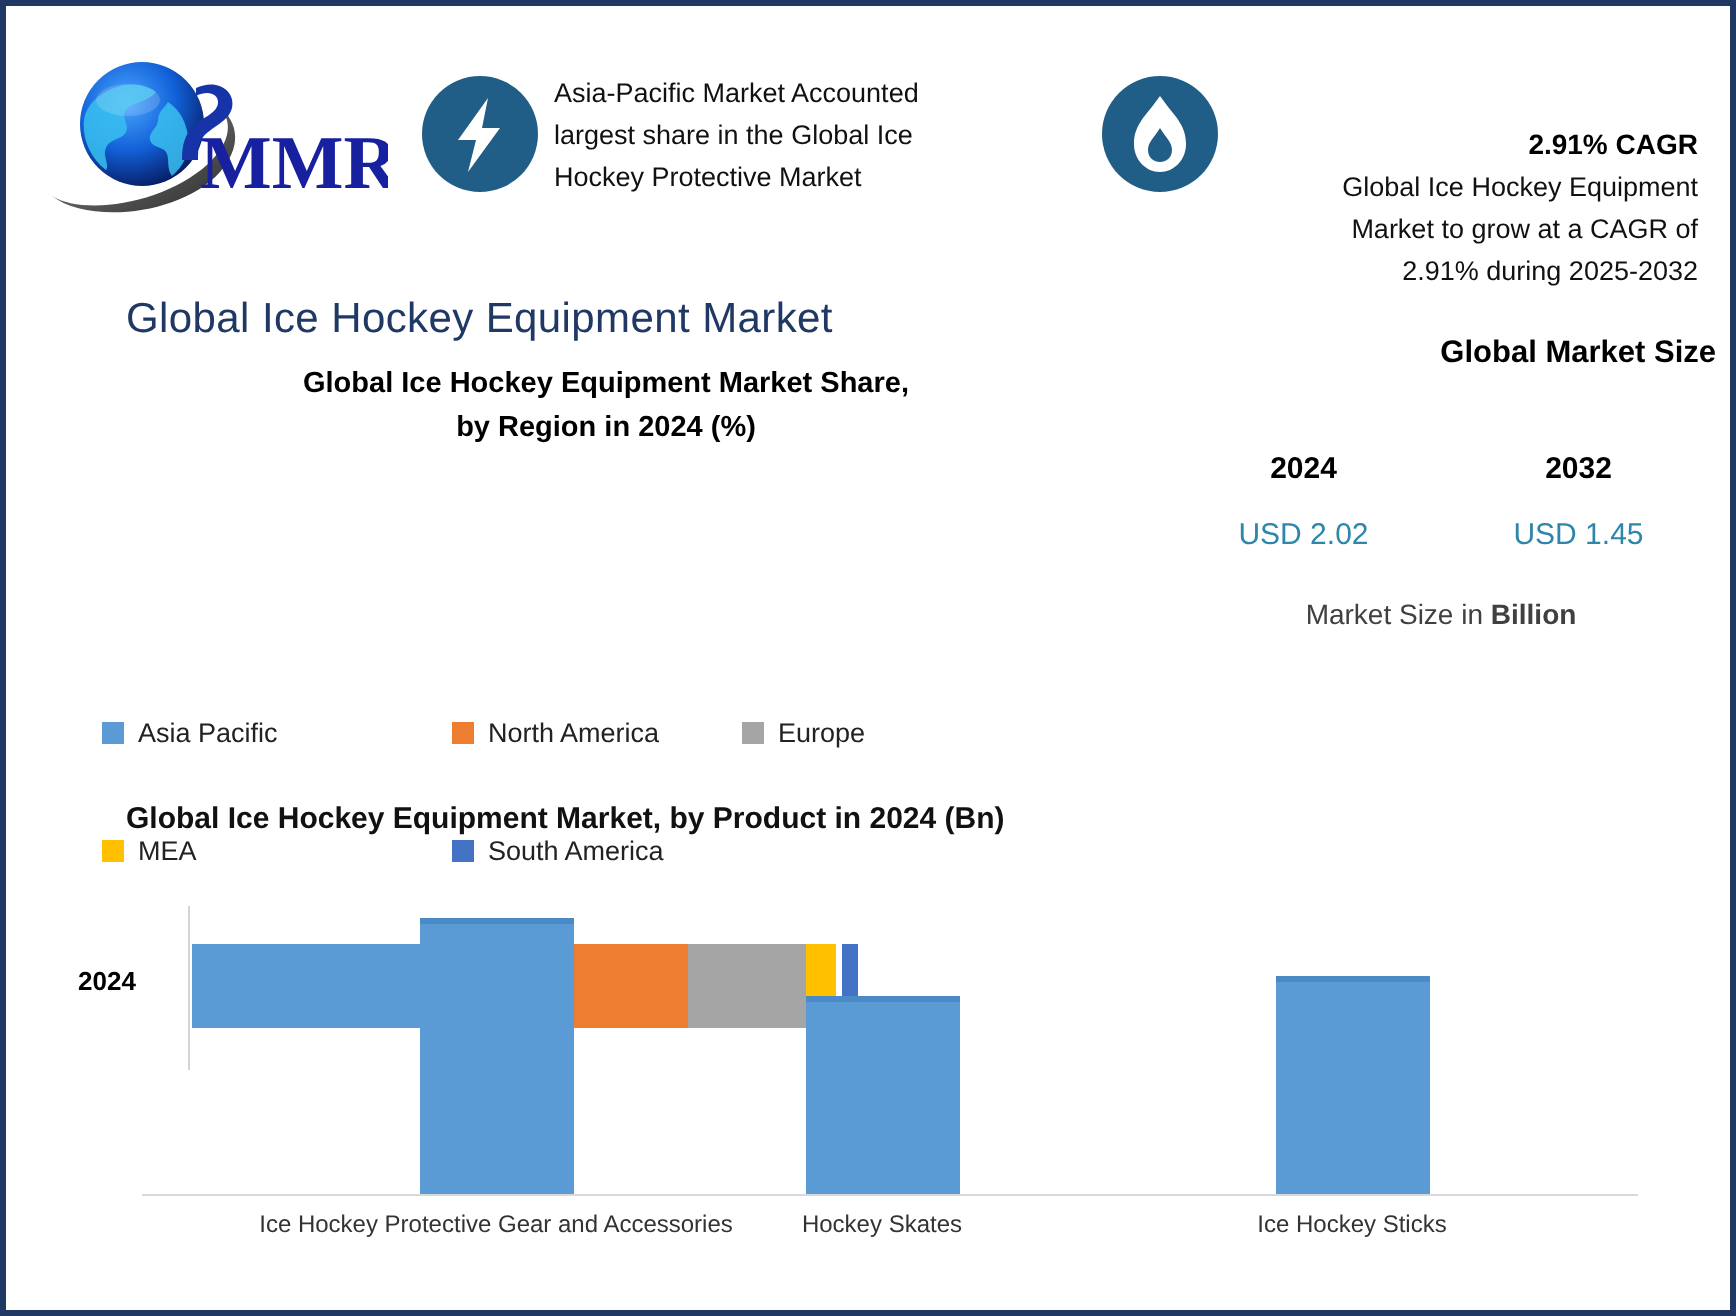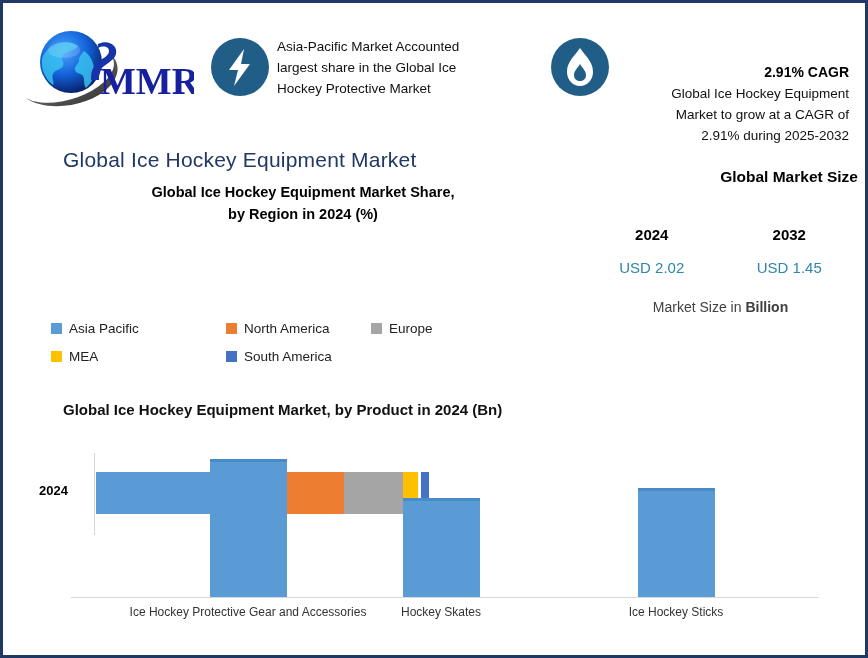--- a/index.html
+++ b/index.html
@@ -74,21 +74,21 @@
     position:absolute;left:93px;top:247px;height:42px;width:333px;
     display:flex;
   }
   .seg{height:100%;}
   .seg.gap{background:#ffffff !important;}
 
   .legend{
     position:absolute;left:48px;top:318px;width:430px;
     font-size:13.5px;color:#222;
   }
-  .legend-row{display:flex;height:28px;align-items:flex-start;}
+  .legend-row{display:flex;height:28px;align-items:center;margin-top:31px;}
   .legend-item{display:flex;align-items:center;}
   .lg-swatch{width:11px;height:11px;margin-right:7px;flex:none;}
 
   
   .ms{
     position:absolute;left:580px;top:165px;width:275px;text-align:right;
   }
   .ms-title{font-size:15.5px;font-weight:bold;color:#000;}
   .ms-years{
     position:absolute;left:580px;top:223px;width:275px;

